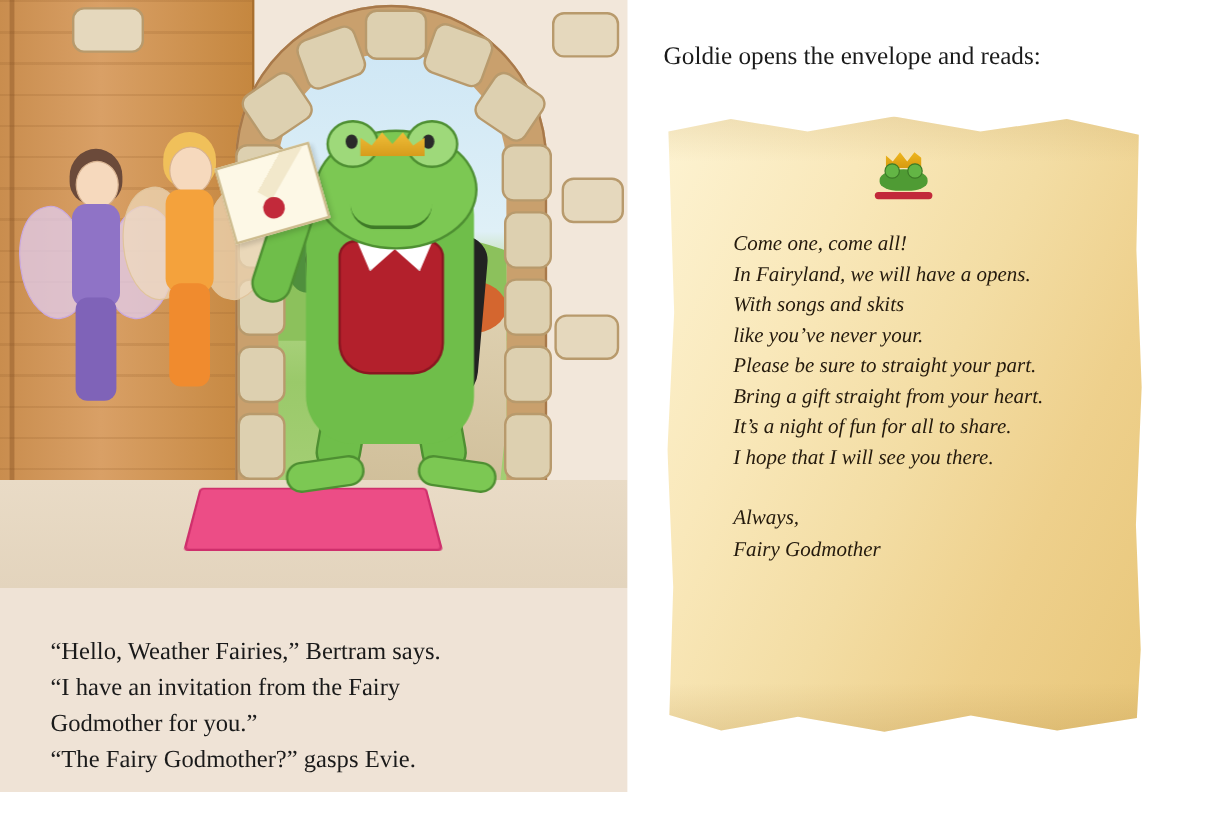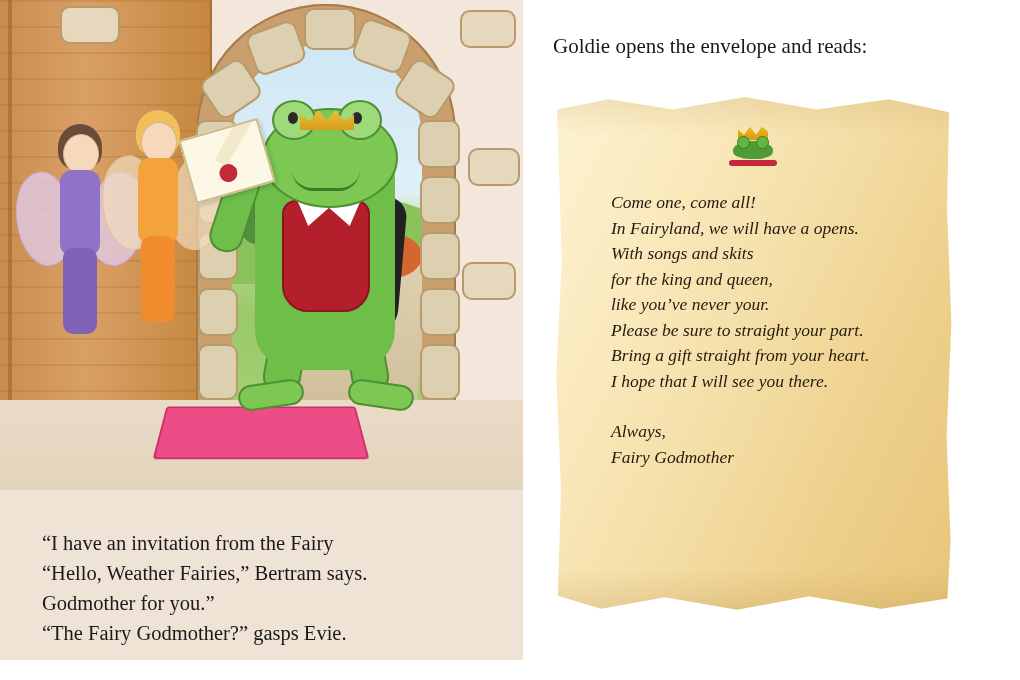--- a/index.html
+++ b/index.html
@@ -398,22 +398,22 @@
     <div class="frog-mouth"></div>
     <div class="crown"></div>
     <div class="arm-l"></div>
     <div class="hand-l"></div>
     <div class="envelope">
       <div class="wax"></div>
     </div>
   </div>
 
   <div class="caption">
+    <p>“Hello, Weather Fairies,” Bertram says.</p>
     <p>“I have an invitation from the Fairy</p>
-    <p>“Hello, Weather Fairies,” Bertram says.</p>
     <p>Godmother for you.”</p>
     <p>“The Fairy Godmother?” gasps Evie.</p>
   </div>
 </div>
 
 <div class="right-page">
 
   <div class="intro-line">Goldie opens the envelope and reads:</div>
 
   <div class="scroll-wrap">
@@ -425,23 +425,23 @@
     <div class="emblem">
       <div class="em-crown"></div>
       <div class="em-frog"></div>
       <div class="em-ribbon"></div>
     </div>
 
     <div class="letter-text">
       <div class="line">Come one, come all!</div>
       <div class="line">In Fairyland, we will have a opens.</div>
       <div class="line">With songs and skits</div>
-      <div class="line">for the king and queen,</div>
       <div class="line">like you’ve never your.</div>
       <div class="line">Please be sure to straight your part.</div>
       <div class="line">Bring a gift straight from your heart.</div>
+      <div class="line">It’s a night of fun for all to share.</div>
       <div class="line">I hope that I will see you there.</div>
       <div class="gap"></div>
       <div class="line">Always,</div>
       <div class="line">Fairy Godmother</div>
     </div>
   </div>
 </div>
 
 </body></html>

